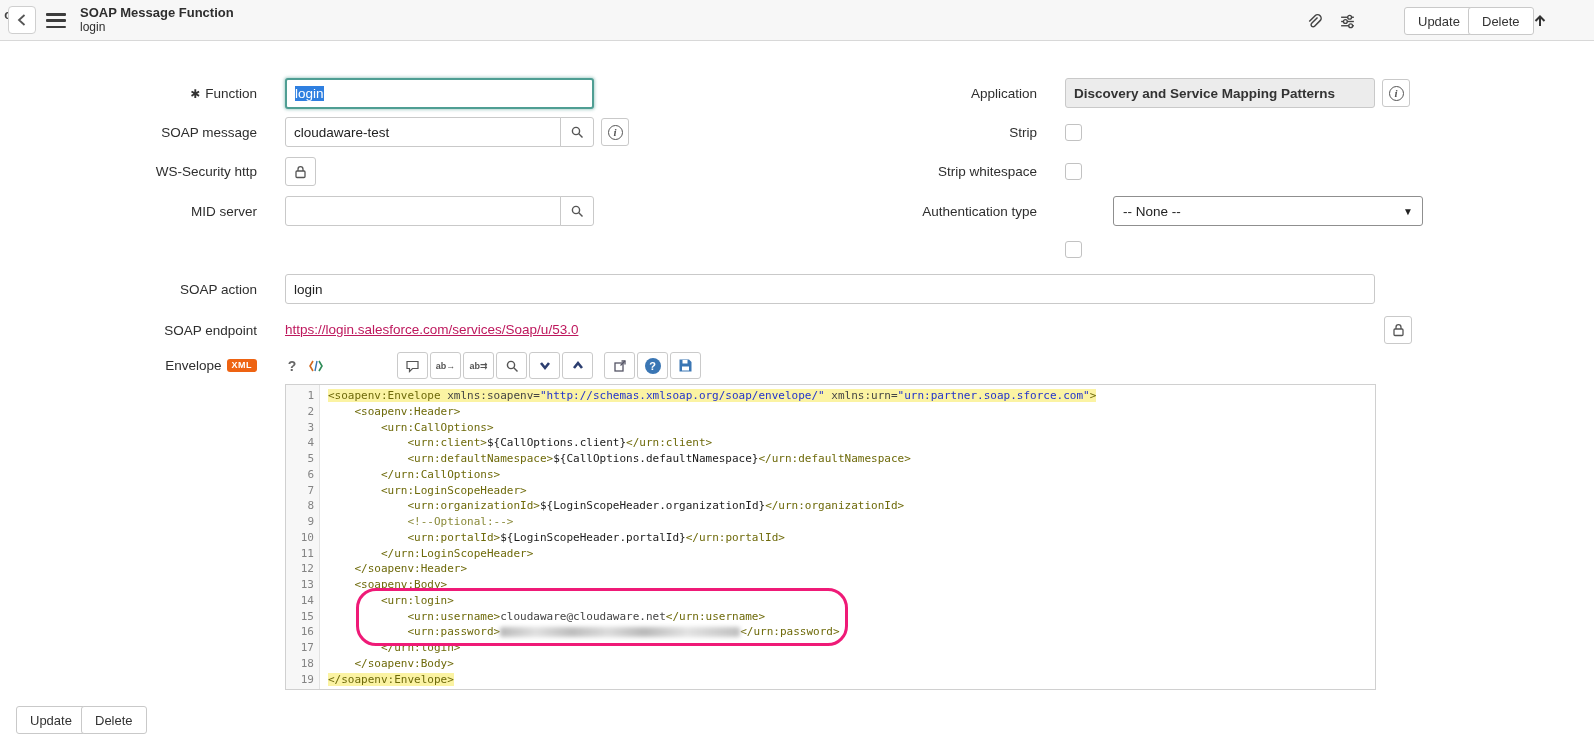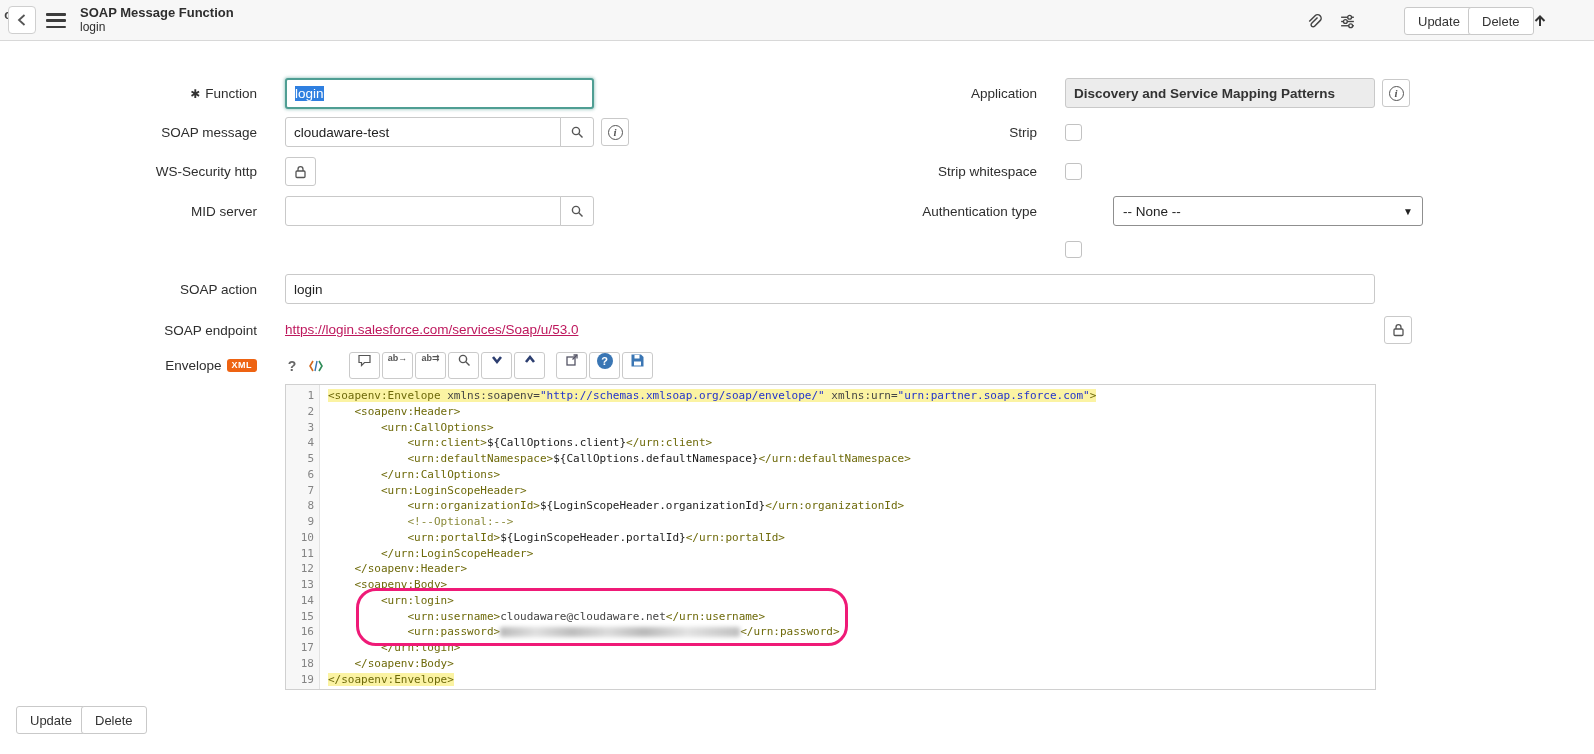--- a/index.html
+++ b/index.html
@@ -92,22 +92,22 @@
                  font-weight:700; color:#555; }
   .xml-badge { background:#ee6312; color:#fff; font-size:9px; font-weight:700; letter-spacing:.5px;
                padding:2px 5px; border-radius:3px; line-height:1; }
 
   
   .tb-plain { position:absolute; top:352px; height:27px; display:flex; align-items:center;
               justify-content:center; background:none; border:none; cursor:pointer; }
   .tb-helpq { left:283px; width:18px; font-size:14px; font-weight:700; color:#666; }
   .tb-format { left:304px; width:24px; }
   .tbb { position:absolute; top:352px; width:31px; height:27px; background:#fff; border:1px solid #cacaca;
-         border-radius:3px; display:flex; align-items:flex-start; justify-content:center; cursor:pointer;
-         font-family:inherit; }
+         border-radius:3px; display:flex; align-items:center; justify-content:center; cursor:pointer;
+         font-family:inherit;margin-left:48px; }
   .tb1 { left:349px; } .tb2 { left:382px; } .tb3 { left:415px; } .tb4 { left:448px; }
   .tb5 { left:481px; } .tb6 { left:514px; } .tb7 { left:556px; } .tb8 { left:589px; } .tb9 { left:622px; }
   .tb-txt { font-size:9px; color:#555; font-weight:700; }
   .help-circle { width:16px; height:16px; background:#3a76b4; border-radius:50%; color:#fff;
                  font-size:11px; font-weight:700; display:flex; align-items:center; justify-content:center; }
 
   
   .editor { position:absolute; left:285px; top:384px; width:1091px; height:306px;
             border:1px solid #d0d0d0; background:#fff; display:flex;
             font-family:"DejaVu Sans Mono", monospace; font-size:11px; line-height:15.75px; }

